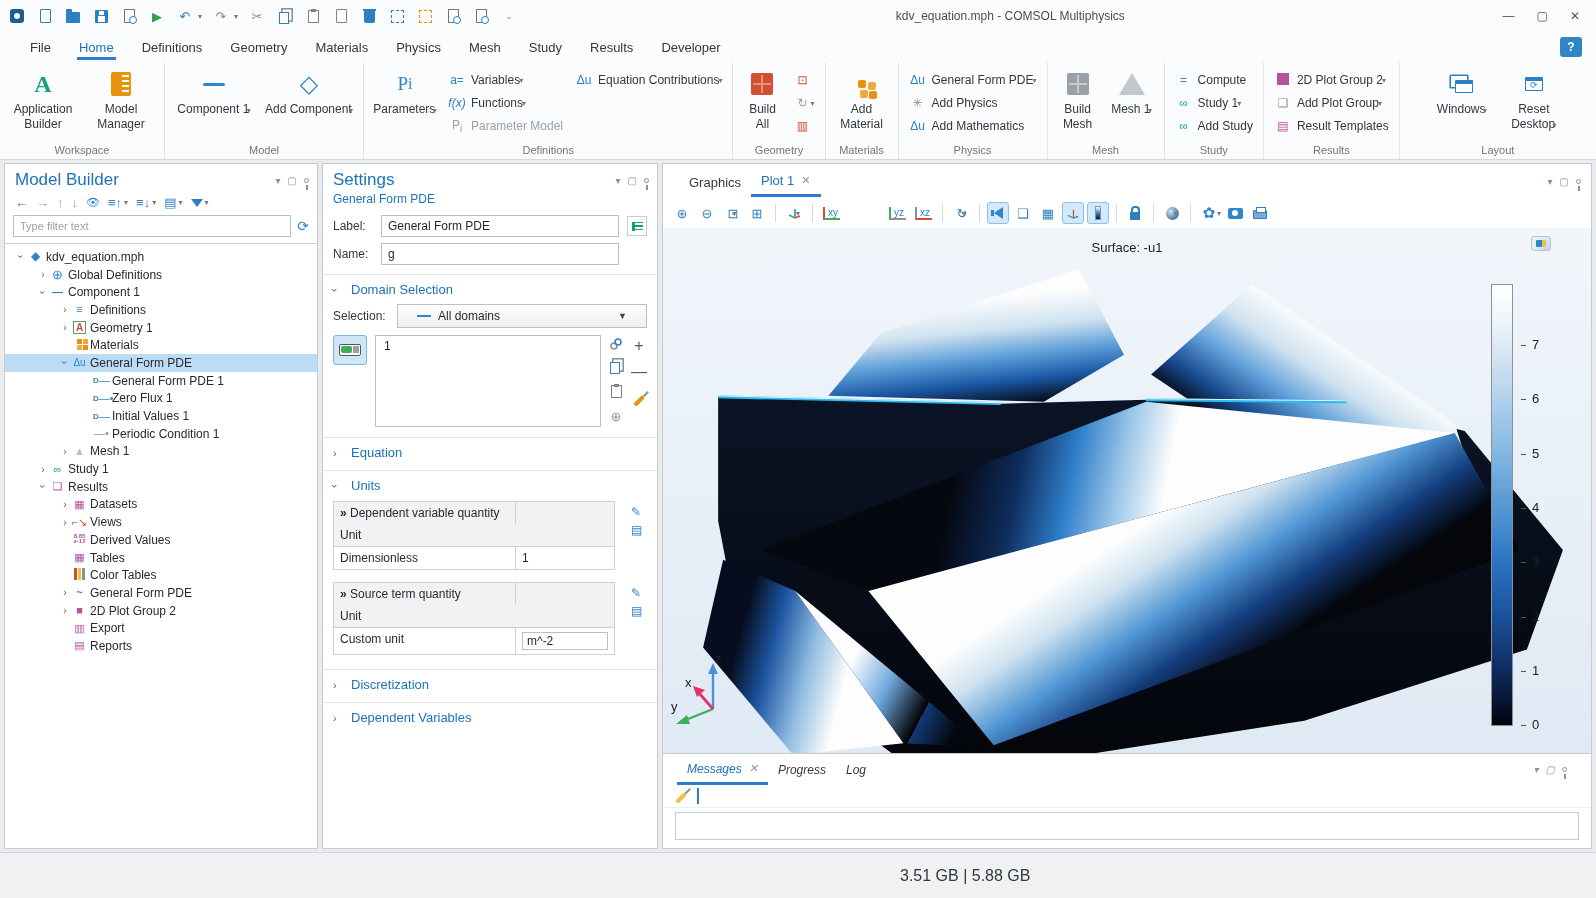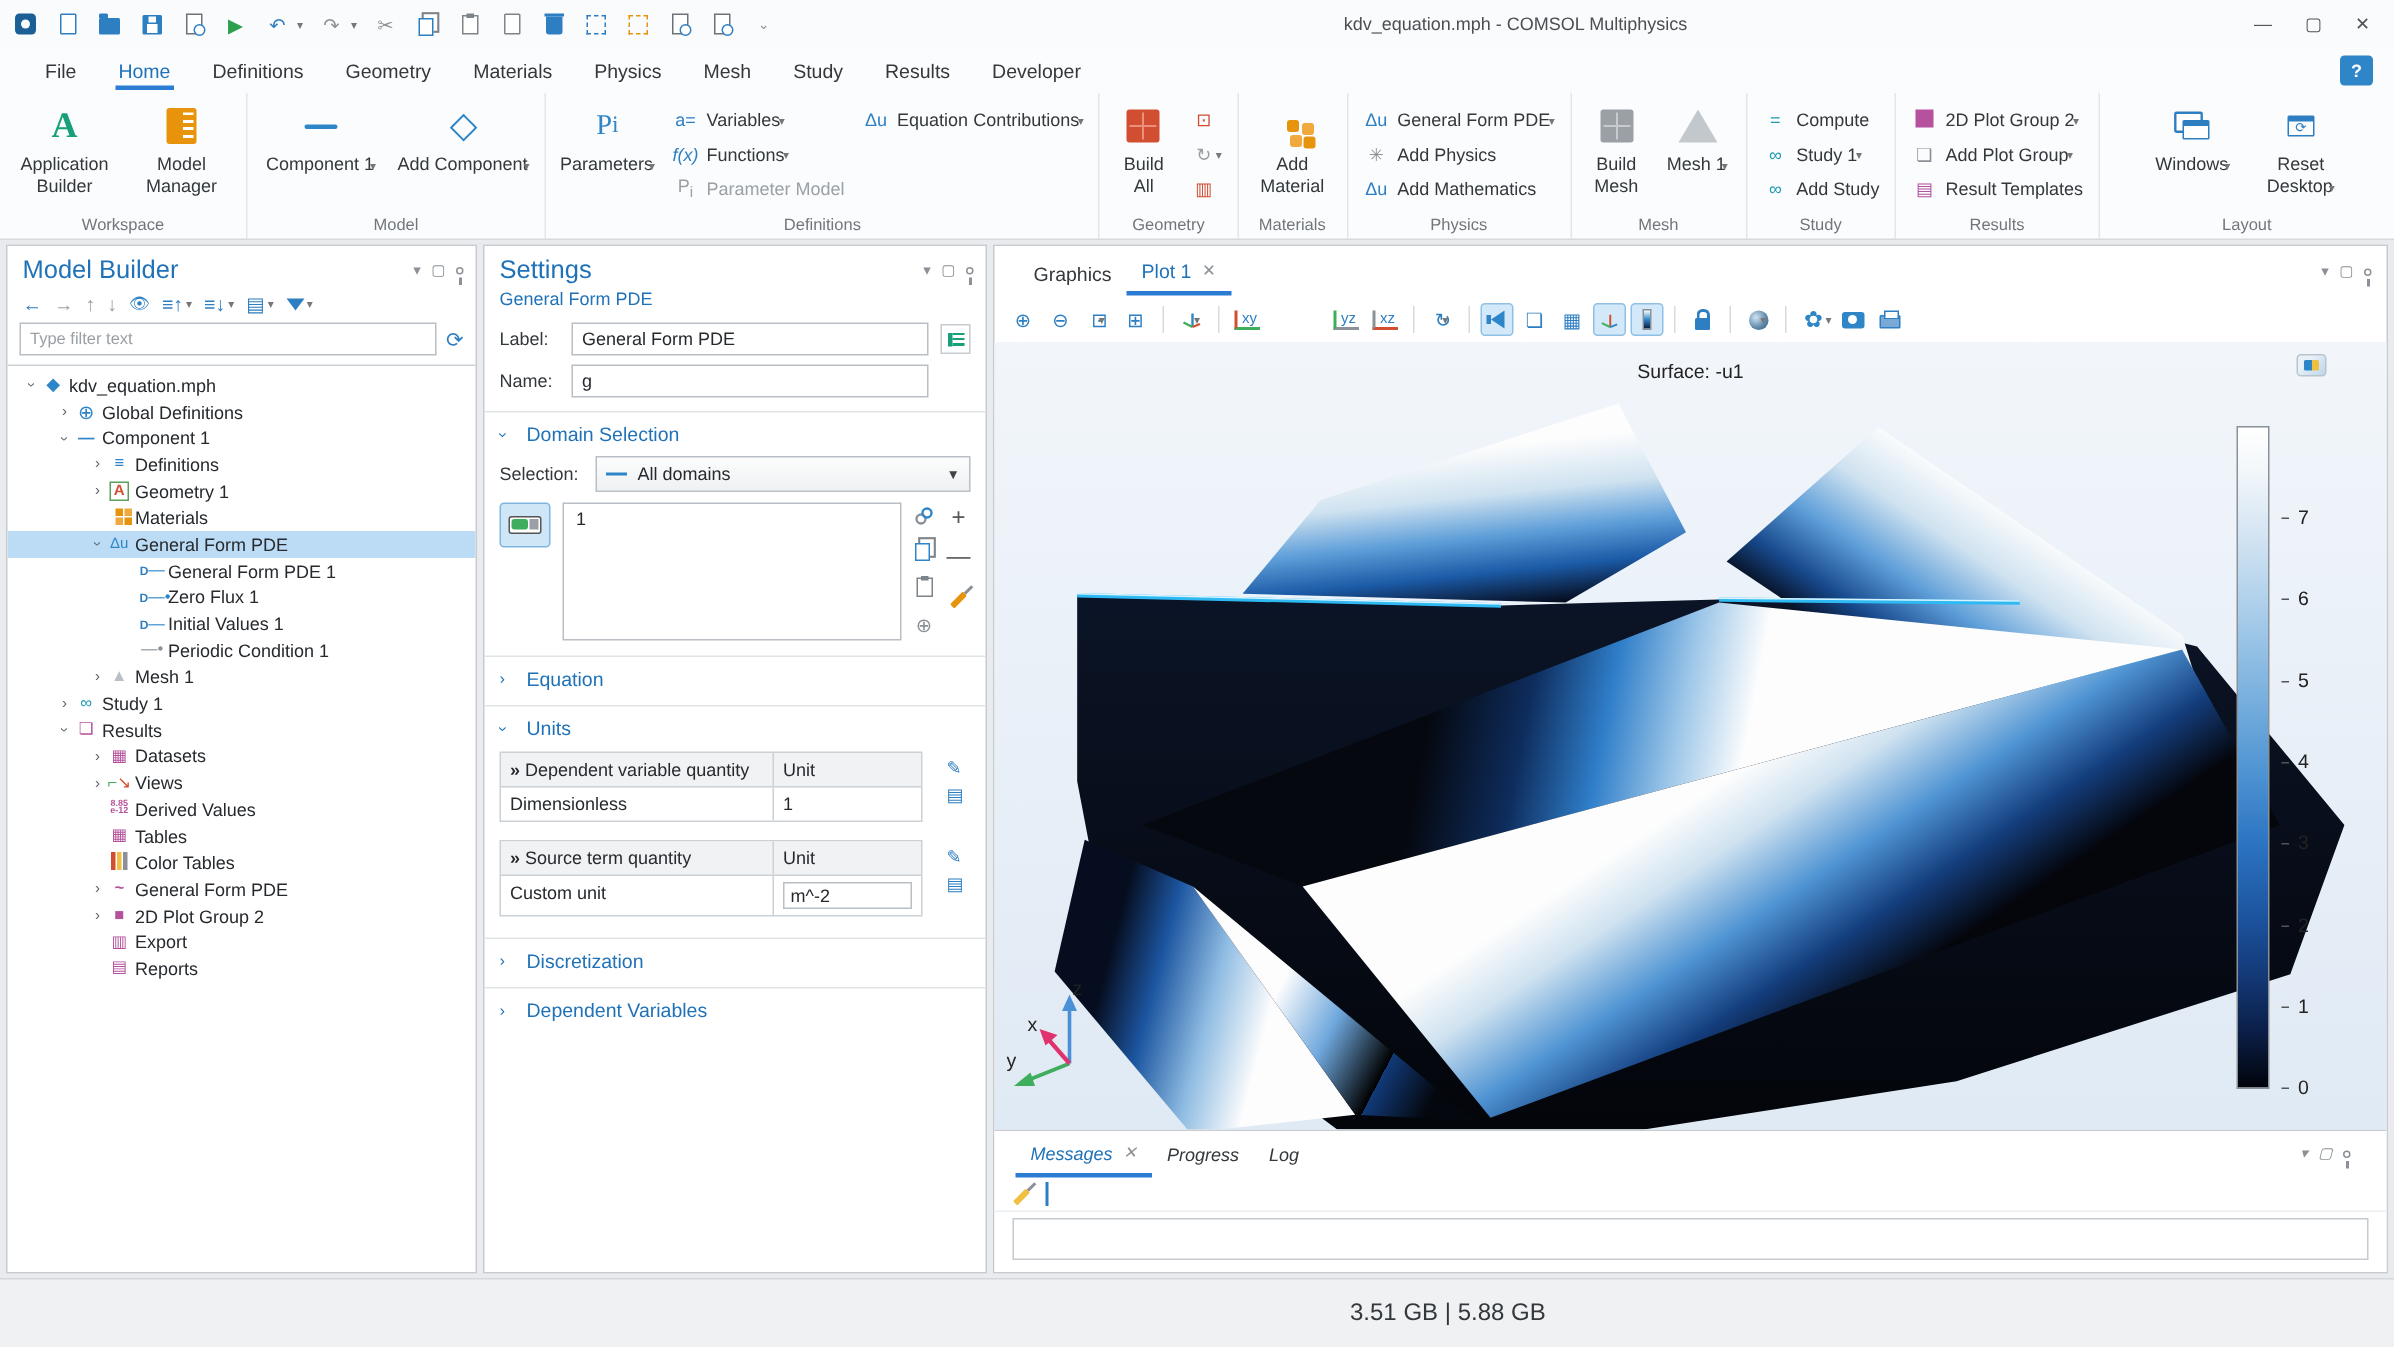--- a/index.html
+++ b/index.html
@@ -115,37 +115,37 @@
 
   
   .set-scroll { flex:1; overflow:hidden; }
   .frow { display:flex; align-items:center; padding:3px 10px; gap:8px; }
   .frow label { width:40px; color:#33383c; flex:none; }
   .tinput { flex:1; height:22px; border:1px solid #b9bfc5; padding:0 6px; font-size:12px; font-family:inherit; color:#262a2e; }
   .editbtn { width:20px; height:20px; border:1px solid #c6cbd0; background:#fff; display:flex; align-items:center; justify-content:center; flex:none; }
   .editbtn .bars { width:11px; height:9px; background:repeating-linear-gradient(#17a07a 0 1.5px, #fff 1.5px 3.5px); border-left:3px solid #17a07a; }
   .sec { border-top:1px solid #e1e4e7; margin-top:6px; padding:7px 10px 4px; display:flex; align-items:center; gap:8px; color:#1f72b8; font-size:13px; }
   .sec .sarr { font-size:11px; color:#1f72b8; width:10px; }
-  .sel-drop { flex:1; height:24px; border:1px solid #b9bfc5; background:linear-gradient(#fdfdfd,#eef0f2); display:flex; align-items:center; padding:0 6px; gap:7px; }
+  .sel-drop { flex:1; height:24px; border:1px solid #b9bfc5; background:linear-gradient(#fdfdfd,#eef0f2); display:flex; align-items:center; padding:0 19px; gap:7px; }
   .sel-drop .dashico { width:14px; height:2px; background:#2e86c8; }
   .sel-drop .dd { margin-left:auto; color:#444; font-size:9px; }
   .selrow { display:flex; padding:4px 10px; gap:8px; }
   .togglebtn { width:34px; height:30px; border:1px solid #7fb6e0; background:#cfe6f7; border-radius:3px; display:flex; align-items:center; justify-content:center; flex:none; }
   .tg { width:22px; height:12px; border:1.5px solid #555; border-radius:2px; background:#fff; position:relative; }
   .tg:before { content:""; position:absolute; left:1px; top:1px; width:11px; height:7px; background:#3fae5c; border-radius:2px; }
   .tg:after { content:""; position:absolute; right:1px; top:1px; width:6px; height:7px; background:#9aa0a6; }
   .sel-list { flex:1; height:92px; border:1px solid #b9bfc5; background:#fff; padding:3px 8px; color:#262a2e; }
   .sel-icons { display:flex; gap:8px; flex:none; padding-top:2px; }
   .sicol { display:flex; flex-direction:column; gap:8px; align-items:center; color:#5f87a8; font-size:13px; }
   .sicol .g { color:#8b9196; }
   .brush { width:12px; height:4px; background:#e8930c; transform:rotate(-45deg); border-radius:1px; position:relative; display:inline-block; }
   .brush:after { content:""; position:absolute; right:-7px; top:0.5px; width:7px; height:2.5px; background:#8b9196; }
 
   .utable { margin:4px 10px 8px; border:1px solid #ccd1d6; width:282px; }
-  .utable .hd { display:flex; background:#f1f2f4; border-bottom:1px solid #ccd1d6; }
+  .utable .hd { display:flex; background:#f1f2f4; border-bottom:1px solid #ccd1d6;flex-direction:column; }
   .utable .hd > div, .utable .bd > div { padding:4px 6px; }
   .utable .c1 { width:182px; border-right:1px solid #ccd1d6; }
   .utable .c2 { flex:1; }
   .utable .bd { display:flex; }
   .uwrap { display:flex; align-items:flex-start; }
   .uicons { display:flex; flex-direction:column; gap:4px; padding:8px 0 0 6px; color:#2e7fc2; font-size:12px; }
   .unit-field { border:1px solid #b9bfc5; padding:1px 4px; background:#fff; width:86px; display:inline-block; }
 
   
   .gtabs { display:flex; align-items:center; height:34px; padding:0 10px 0 16px; flex:none; }

